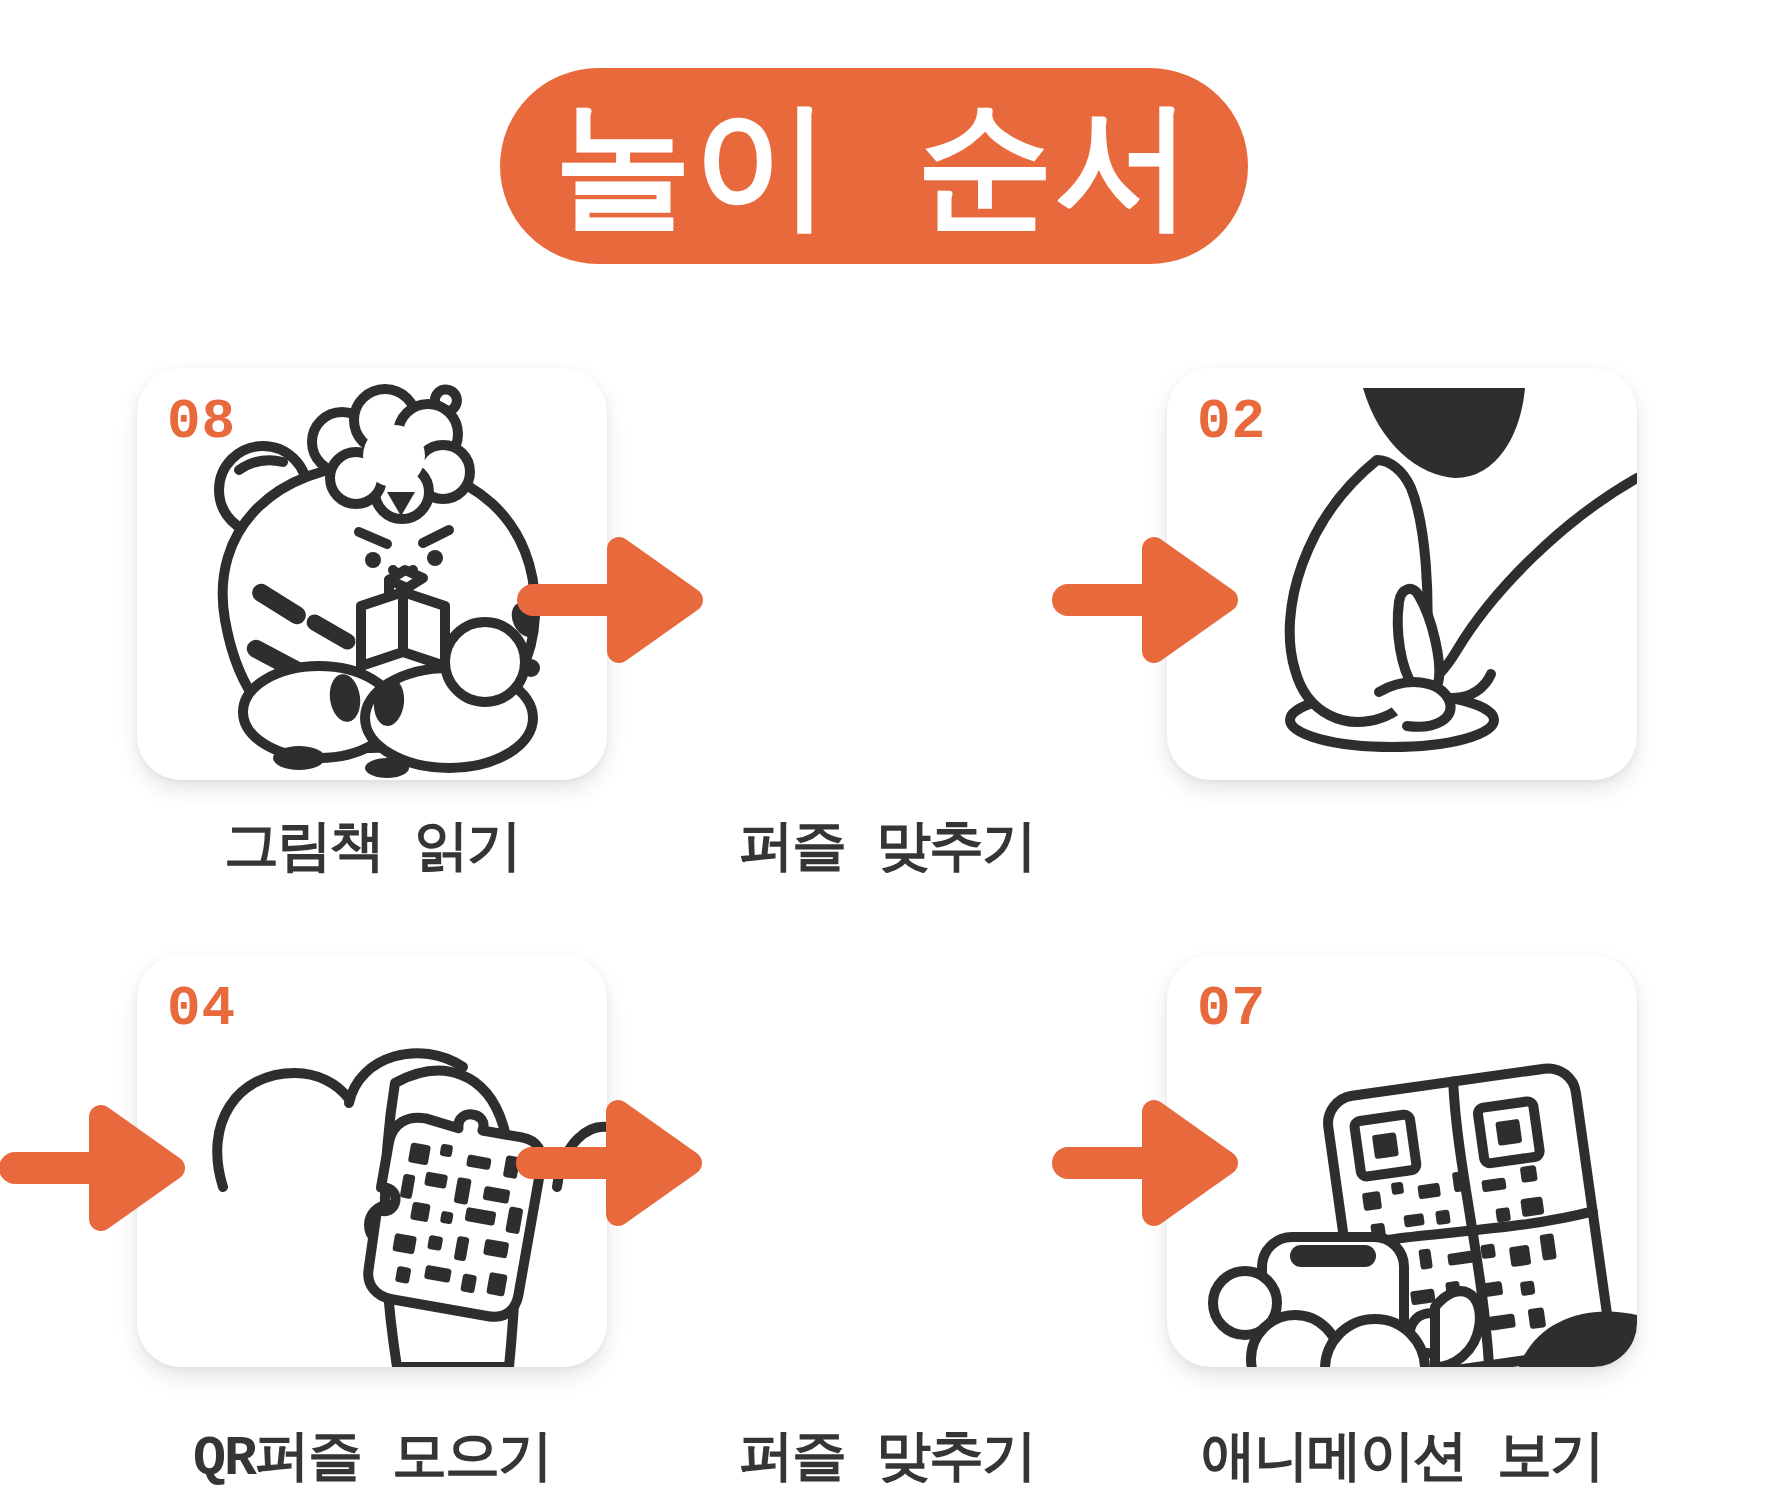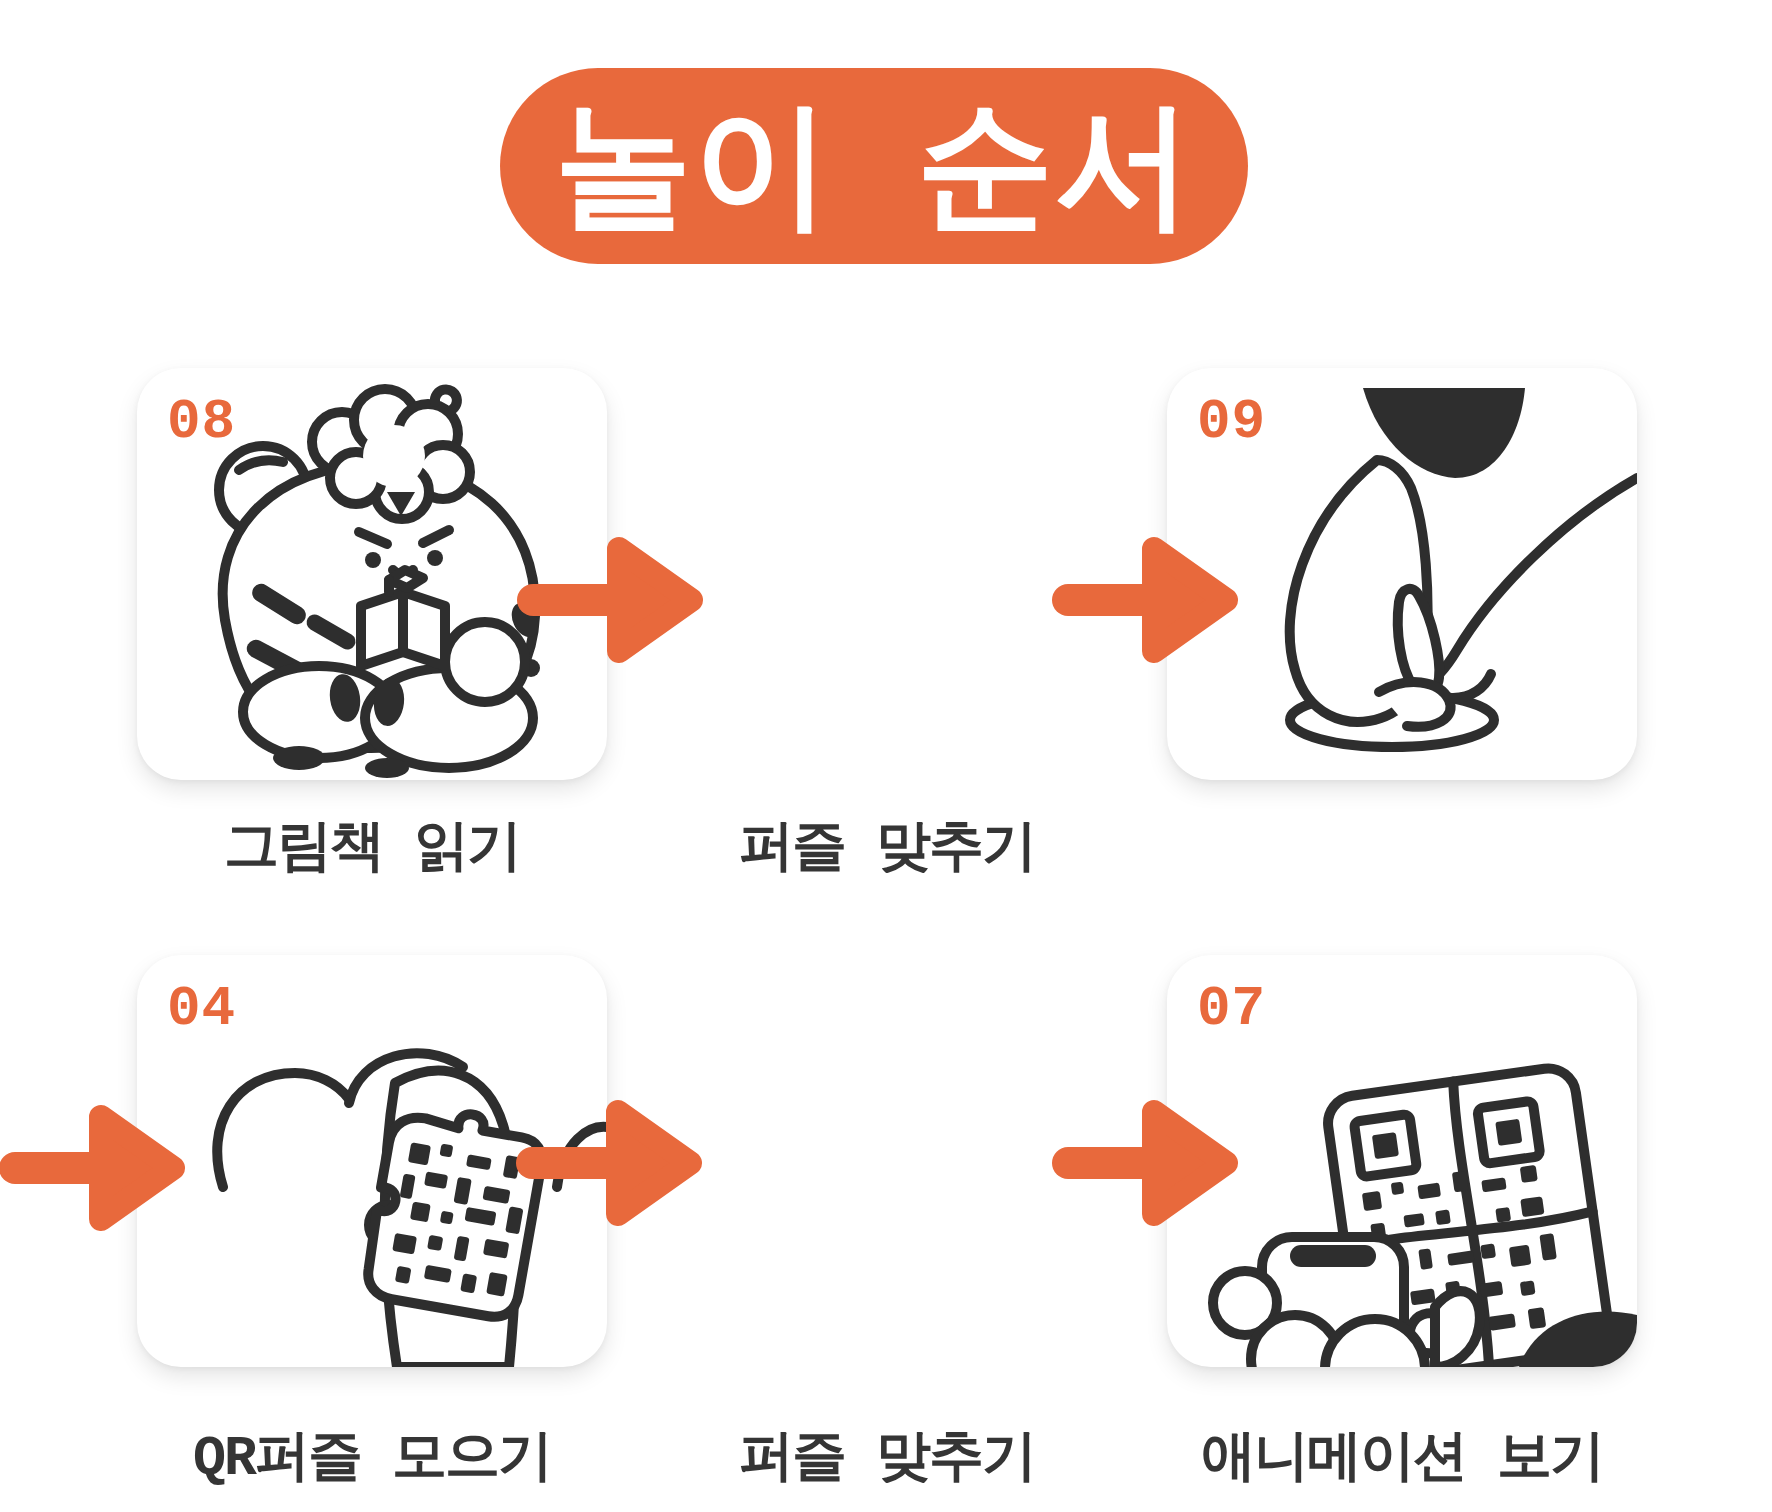--- a/index.html
+++ b/index.html
@@ -92,21 +92,21 @@
         <path class="fw" d="M224,238 L266,224 L266,284 L224,298 Z"></path>
         <path class="fw" d="M308,238 L266,224 L266,284 L308,298 Z"></path>
         <path class="fw" d="M252,212 l16,-10 l18,8 l-16,10 z" stroke-width="8"></path>
         <path class="ln" d="M252,212 l0,12" stroke-width="8"></path>
       </g>
     </svg>
   </div>
 
 
   <div class="card" style="left:1167px;top:368px;">
-    <div class="num">09</div>
+    <div class="num">02</div>
     <svg class="illus" viewBox="0 0 470 412">
       <path class="fk" d="M196,20 C212,76 252,108 288,110 C330,110 354,66 358,20 Z"></path>
       <path class="ln" d="M470,110 C396,152 326,222 290,282 C278,302 266,314 256,318" stroke-width="11"></path>
       <ellipse class="fw" cx="225" cy="352" rx="102" ry="27"></ellipse>
       <path class="fw" d="M210,92 C138,150 110,242 128,302 C140,346 178,362 214,350 C244,340 258,310 260,278 C262,230 260,160 244,120 C236,102 222,92 210,92 Z" stroke-width="11"></path>
       <path class="fw" d="M252,228 C246,216 234,220 232,234 C228,264 234,300 246,318 C256,330 270,326 272,310 C274,292 266,252 252,228 Z"></path>
       <path class="fw" d="M212,324 C240,308 272,312 282,332 C290,350 268,362 240,358"></path>
       <path class="ln" d="M286,330 C304,330 318,320 324,306" stroke-width="9"></path>
     </svg>
   </div>

